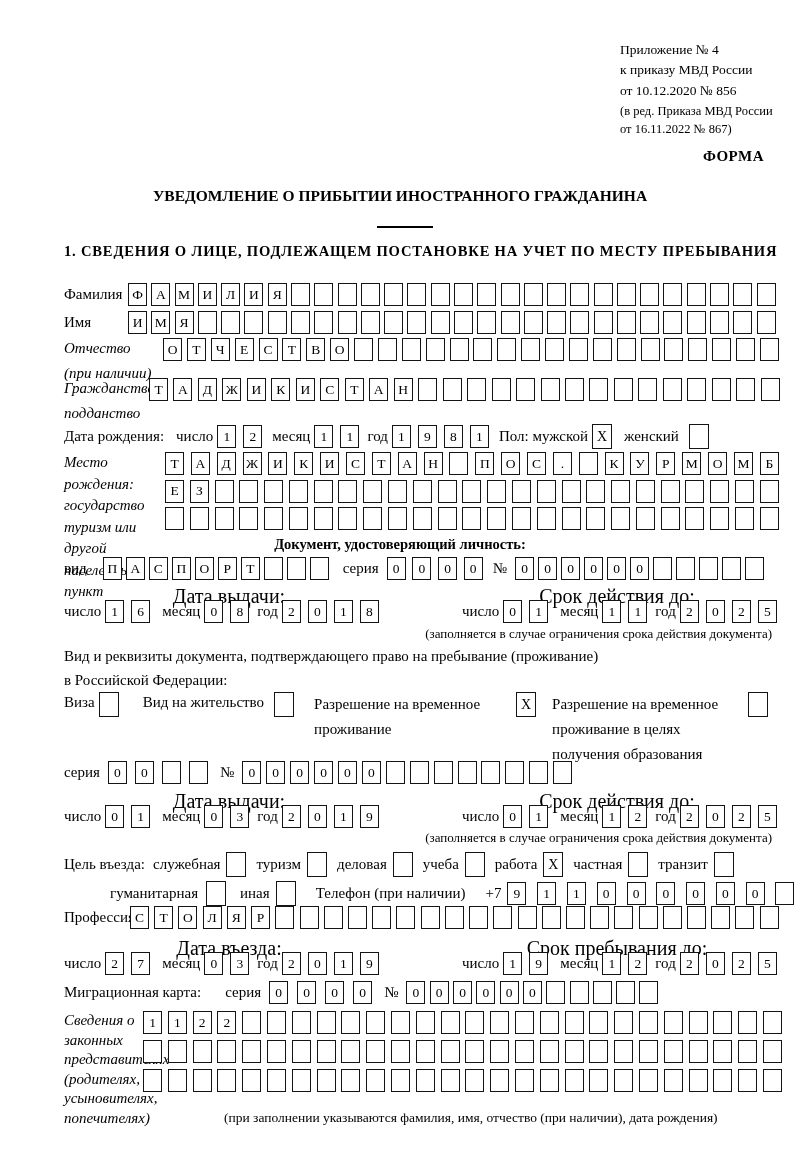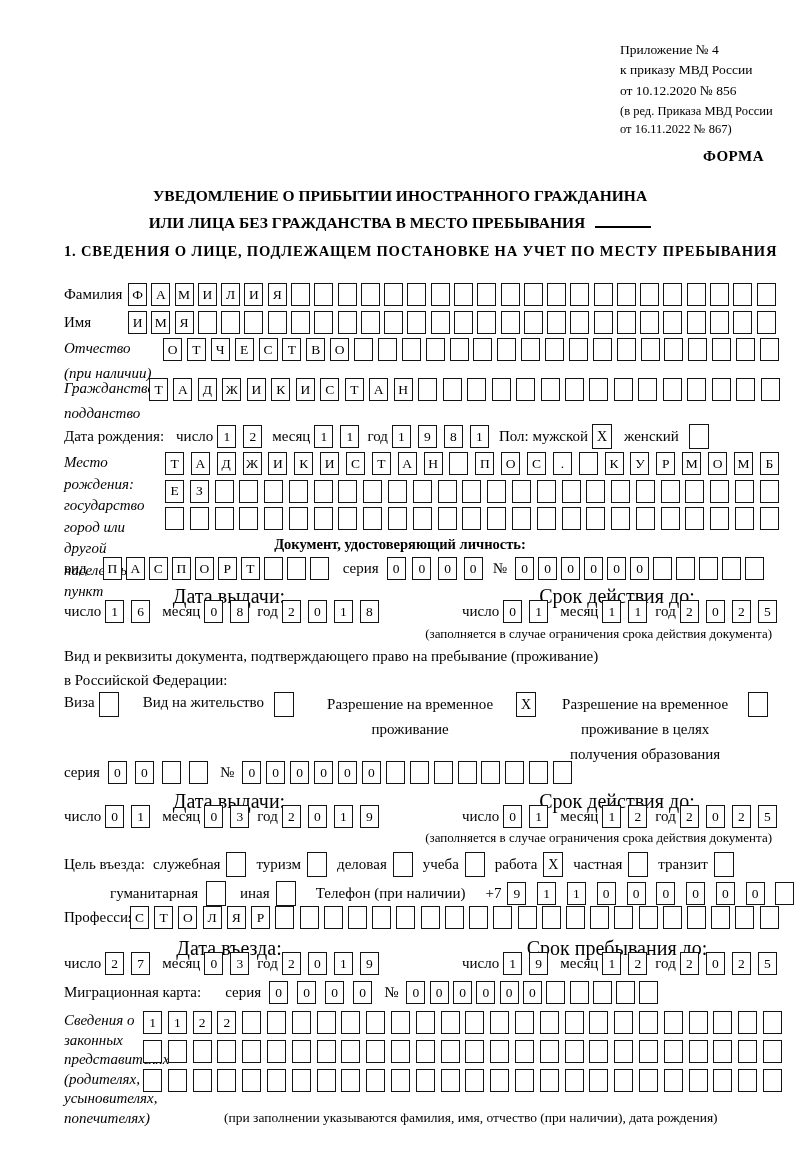--- a/index.html
+++ b/index.html
@@ -19,21 +19,21 @@
   .datecells{display:flex;gap:7px;flex:none;}
   .cell{width:19px;height:23px;border:1.6px solid #141414;box-sizing:border-box;display:inline-flex;align-items:center;justify-content:center;font-size:13.5px;line-height:1;flex:none;background:#fff;}
   .cbx{display:inline-flex;flex:none;}
   .cbx .cell{width:20px;height:25px;font-size:14px;}
   .fields{display:flex;align-items:center;}
   .fields .lbl{padding-top:0;}
   .hdr{font-size:20px;text-align:center;}
   .bold{font-weight:bold;}
   .note{font-size:13px;}
   .rowstack .cellrow{margin-bottom:4.5px;}
-  .optcol{text-align:center;font-size:15px;line-height:25px;flex:none;}
+  .optcol{text-align:left;font-size:15px;line-height:25px;flex:none;}
   .mr6{margin-right:6px;} .mr8{margin-right:8px;} .mr10{margin-right:10px;} .mr12{margin-right:12px;}
   .mr14{margin-right:14px;} .mr16{margin-right:16px;} .mr20{margin-right:20px;} .mr24{margin-right:24px;}
   .mr4{margin-right:4px;}
 </style>
 </head>
 <body>
 
 <div class="page">
 
   <div class="abs appendix">
@@ -44,21 +44,21 @@
       <div>(в ред. Приказа МВД России</div>
       <div>от 16.11.2022 № 867)</div>
     </div>
   </div>
 
   <div class="abs forma">ФОРМА</div>
 
   <div class="abs title">
     <div>УВЕДОМЛЕНИЕ О ПРИБЫТИИ ИНОСТРАННОГО ГРАЖДАНИНА</div>
     <div>
-      <span>ИЛИ ЛИЦА БЕЗ ГРАЖДАНСТВА В МЕСТО ПРЕБЫВАНИЯ</span><span class="blank-underline"></span>
+      <span class="blank-underline"></span>
     </div>
   </div>
 
   <div class="abs section1">1. СВЕДЕНИЯ О ЛИЦЕ, ПОДЛЕЖАЩЕМ ПОСТАНОВКЕ НА УЧЕТ ПО МЕСТУ ПРЕБЫВАНИЯ</div>
 
   <div class="abs row" style="top:283px">
     <span class="lbl" style="width:64px">Фамилия</span>
     <span class="cellrow" style="width:648px">
         <span class="cell">Ф</span>
         <span class="cell">А</span>
@@ -221,21 +221,21 @@
     <span class="lbl mr10">женский</span>
     <span class="cbx">
         <span class="cell"></span>
       </span>
   </div>
 
   <div class="abs row" style="top:452px">
     <span class="lblcol" style="width:101px;line-height:21.5px">
       <span style="display:block">Место рождения:</span>
       <span style="display:block">государство</span>
-      <span style="display:block">город или другой</span>
+      <span style="display:block">туризм или другой</span>
       <span style="display:block">населенный пункт</span>
     </span>
     <span class="rowstack">
       <span class="cellrow" style="width:614px">
           <span class="cell">Т</span>
           <span class="cell">А</span>
           <span class="cell">Д</span>
           <span class="cell">Ж</span>
           <span class="cell">И</span>
           <span class="cell">К</span>

